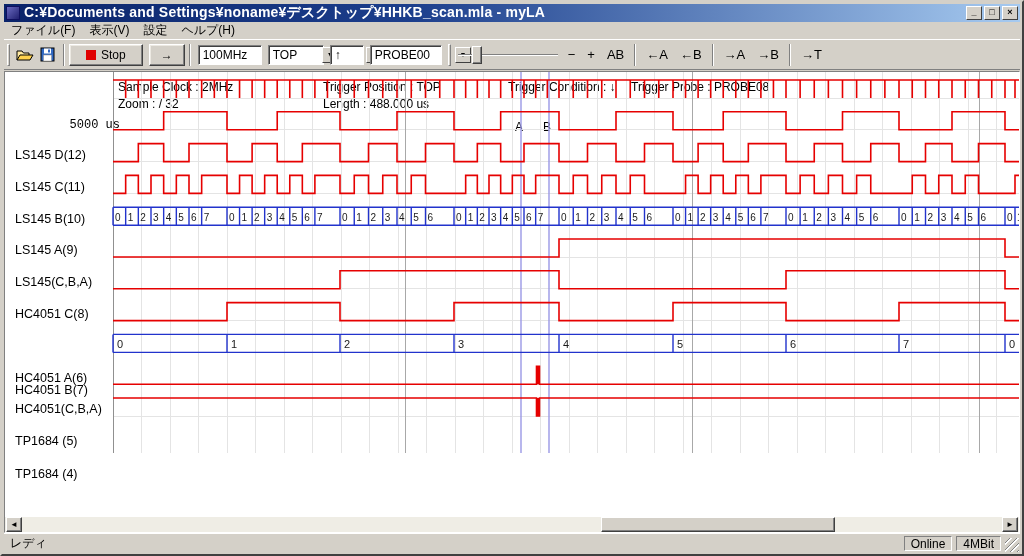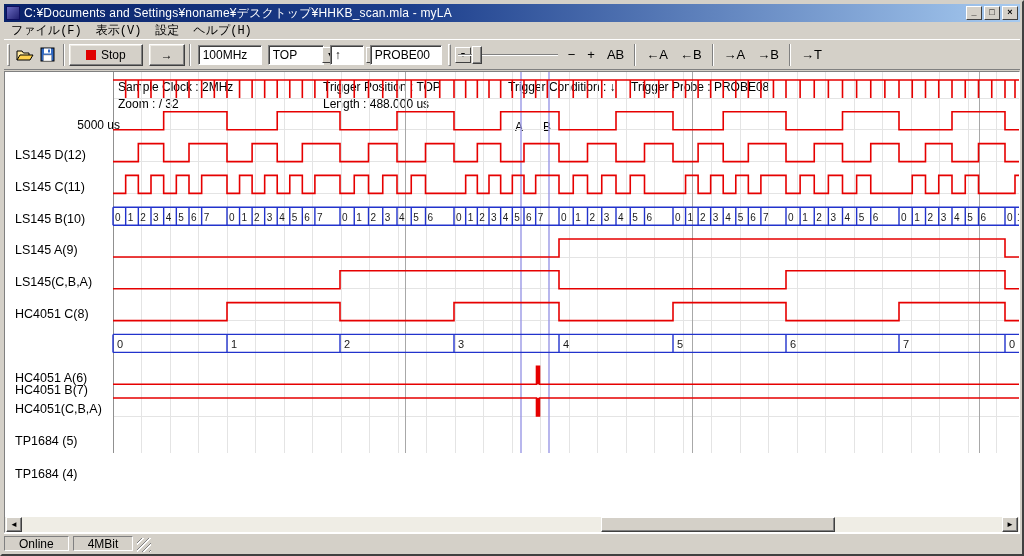--- a/index.html
+++ b/index.html
@@ -8,28 +8,28 @@
   #window { position:absolute; left:0; top:0; width:1024px; height:556px;
             background:#d4d0c8; border:2px solid #d4d0c8;
             border-right-color:#404040; border-bottom-color:#404040; }
   
   #titlebar { position:absolute; left:2px; top:2px; right:2px; height:18px;
               background:linear-gradient(90deg,#0a246a 0%,#1c3e8c 40%,#a6caf0 100%);
               display:flex; align-items:center; padding:0 2px; }
   #app-icon { width:14px; height:14px; background:#3a3a8c;
               border:1px solid #101060; margin-right:4px; flex:none;
               background:linear-gradient(135deg,#6a6ac0,#202070); }
-  #title-text { color:#fff; font-size:12px; font-weight:normal; white-space:nowrap;
+  #title-text { color:#fff; font-size:14px; font-weight:bold; white-space:nowrap;
                 overflow:hidden; flex:1; letter-spacing:0.2px; }
   .winbtn { width:16px; height:14px; background:#d4d0c8; border:1px solid;
             border-color:#fff #404040 #404040 #fff; font-size:9px; line-height:11px;
             text-align:center; color:#000; margin-left:2px; flex:none; font-weight:bold; }
   
   #menubar { position:absolute; left:2px; top:20px; right:2px; height:17px;
-             display:flex; align-items:center; font-size:12px; background:#d4d0c8;font-family:Liberation Mono, monospace; }
+             display:flex; align-items:center; font-size:12px; background:#d4d0c8; }
   .menu-item { padding:1px 7px; white-space:nowrap; }
   
   #toolbar { position:absolute; left:2px; top:37px; right:2px; height:31px;
              background:#d4d0c8; display:flex; align-items:center;
              border-top:1px solid #fff; border-bottom:1px solid #808080; }
   .tb-sep { width:2px; height:22px; margin:0 4px; border-left:1px solid #808080;
             border-right:1px solid #fff; flex:none; }
   .tb-grip { width:3px; height:22px; margin:0 3px; border:1px solid;
              border-color:#fff #808080 #808080 #fff; flex:none; }
   .tb-iconbtn { width:23px; height:22px; display:flex; align-items:center;
@@ -54,21 +54,21 @@
   #slider-thumb { position:absolute; left:14px; top:2px; width:10px; height:18px;
                   background:#d4d0c8; border:1px solid;
                   border-color:#fff #404040 #404040 #fff;
                   box-shadow:inset -1px -1px 0 #808080; }
   .tb-txtbtn { padding:2px 6px; font-size:13px; white-space:nowrap; flex:none; }
   
   #client { position:absolute; left:2px; top:69px; right:2px; bottom:21px;
             background:#fff; border:1px solid;
             border-color:#808080 #fff #fff #808080; overflow:hidden; }
   .info-text { position:absolute; font-size:12px; color:#000; white-space:nowrap; }
-  #time-label { position:absolute; font-size:12px; color:#000; }
+  #time-label { position:absolute; font-size:12px; color:#000;font-family:Liberation Mono, monospace; }
   .cursor-label { position:absolute; font-size:12px; color:#000; width:12px;
                   text-align:center; }
   .ch-label { position:absolute; left:10px; width:96px; font-size:12.5px;
               color:#000; white-space:nowrap; }
   #plot { position:absolute; left:0; top:0; }
   
   #hscroll { position:absolute; left:0; right:0; bottom:0; height:15px;
              background:#efede5; }
   .sb-btn { position:absolute; top:0; width:16px; height:15px; background:#d4d0c8;
             border:1px solid; border-color:#fff #404040 #404040 #fff;
@@ -76,21 +76,21 @@
             line-height:13px; color:#000; }
   #sb-thumb { position:absolute; top:0; height:15px; background:#d4d0c8;
               border:1px solid; border-color:#fff #404040 #404040 #fff;
               box-shadow:inset -1px -1px 0 #808080; }
   
   #statusbar { position:absolute; left:2px; right:2px; bottom:2px; height:19px;
                background:#d4d0c8; border-top:1px solid #fff; font-size:12px;
                display:flex; align-items:center; }
   #status-ready { padding-left:6px; flex:1; }
   .status-panel { height:15px; border:1px solid; border-color:#808080 #fff #fff #808080;
-                  padding:0 14px; margin-right:4px; font-size:12px; line-height:14px; }
+                  padding:0 6px; margin-right:4px; font-size:12px; line-height:14px; }
   #resize-grip { width:14px; height:14px; margin-right:1px; align-self:flex-end;
     background:repeating-linear-gradient(135deg, transparent 0 3px, #808080 3px 4px, #fff 4px 5px); }
 </style>
 </head>
 <body>
 
 <div id="window">
 
   <div id="titlebar">
     <div id="app-icon"></div>
@@ -354,18 +354,19 @@
       </svg>
 
     <div id="hscroll">
       <div class="sb-btn" style="left:1px;">◄</div>
       <div id="sb-thumb" style="left:596px; width:234px;"></div>
       <div class="sb-btn" style="right:1px;">►</div>
     </div>
   </div>
 
   <div id="statusbar">
+    <span id="status-ready">レディ</span>
     <span class="status-panel">Online</span>
     <span class="status-panel">4MBit</span>
     <div id="resize-grip"></div>
   </div>
 
 </div>
 
 </body></html>

